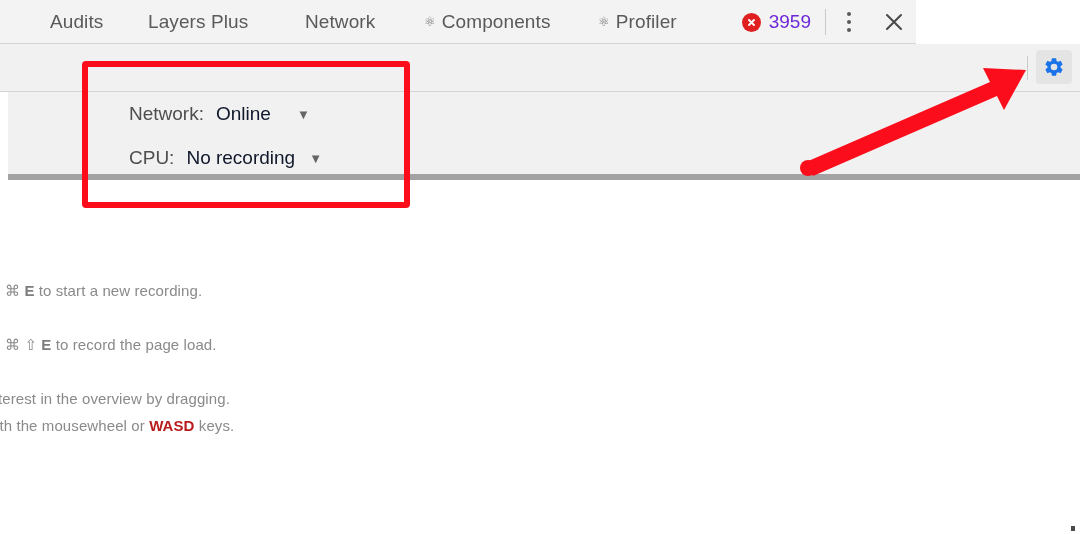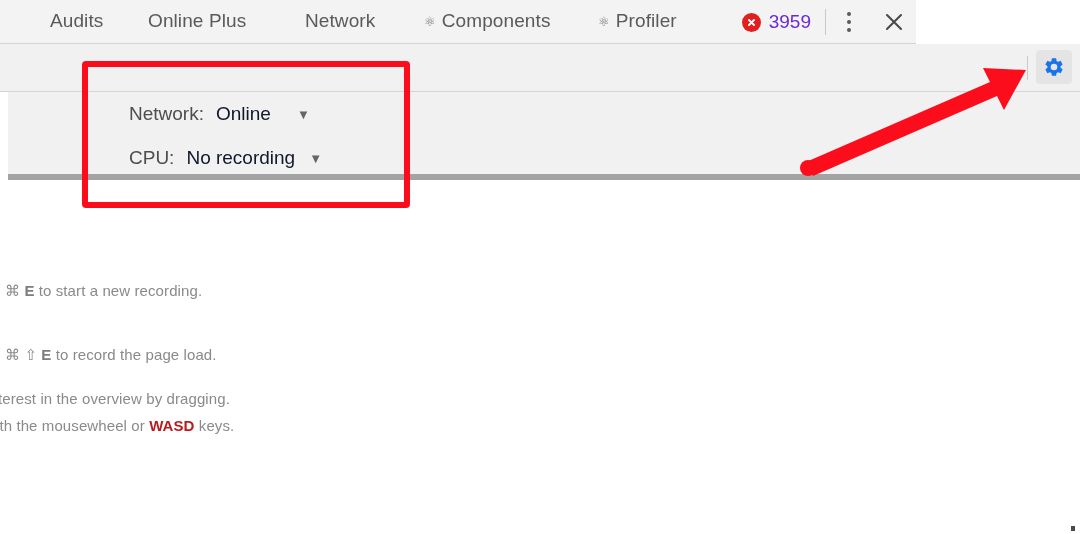--- a/index.html
+++ b/index.html
@@ -19,21 +19,21 @@
   
   .tabbar {
     position: absolute;
     left: 0; top: 0;
     width: 916px;
     height: 44px;
     background: #f3f3f3;
     border-bottom: 1px solid #d4d4d4;
     box-sizing: border-box;
     display: flex;
-    align-items: flex-end;
+    align-items: center;
   }
   .tab {
     font-size: 19px;
     color: #5a5a5a;
     white-space: nowrap;
     display: flex;
     align-items: center;
     height: 44px;
     padding: 0 0px;
     letter-spacing: 0.1px;
@@ -175,21 +175,21 @@
     position: absolute;
     font-size: 15px;
     color: #8a8a8a;
     white-space: nowrap;
     letter-spacing: 0.1px;
   }
   .hint b { color: #b91c1c; font-weight: bold; }
   .key { font-weight: bold; color: #7d7d7d; }
   .glyph { color: #8a8a8a; }
   #hint1 { left: 5px;  top: 101px; }
-  #hint2 { left: 5px;  top: 165px; }
+  #hint2 { left: 5px;  top: 155px; }
   #hint3 { left: -2px; top: 209px; }
   #hint4 { left: -4px; top: 236px; }
 
   .corner-mark {
     position: absolute;
     right: 5px;
     bottom: 3px;
     width: 4px;
     height: 5px;
     background: #4a4a4a;
@@ -220,21 +220,21 @@
 <body>
 
 <div class="tabbar">
   <div class="tabs-wrap">
 
     <div class="tab" id="tab-audits">
       <span>Audits</span>
     </div>
 
     <div class="tab" id="tab-adblock">
-      <span>Online Plus</span>
+      <span>Layers Plus</span>
     </div>
 
     <div class="tab" id="tab-layers">
       <span>Network</span>
     </div>
 
     <div class="tab" id="tab-comps">
       <span class="tab-icon">⚛</span>
       <span>Components</span>
     </div>

